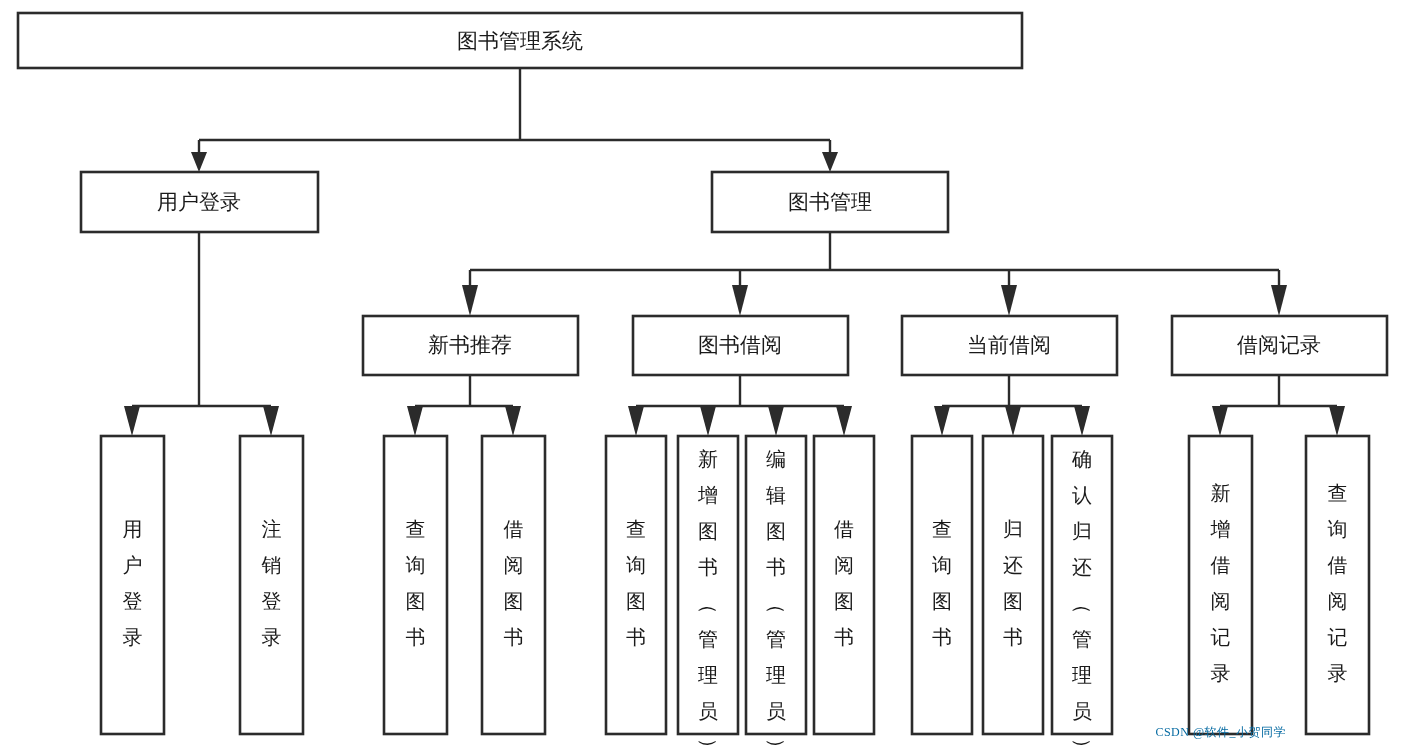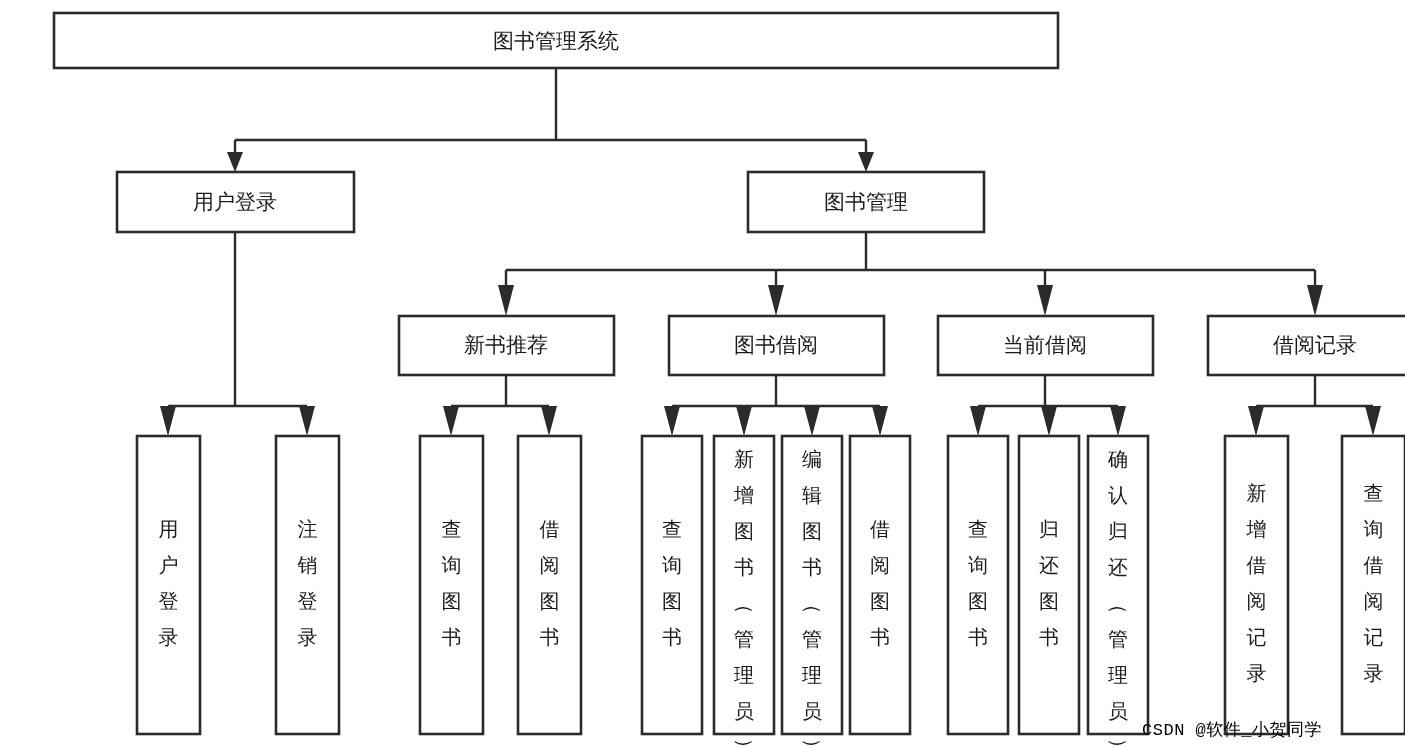--- a/index.html
+++ b/index.html
@@ -11,21 +11,20 @@
     width: 1405px;
     height: 747px;
     font-family: "Liberation Sans", "DejaVu Sans", sans-serif;
     overflow: hidden;
     position: relative;
   }
   #diagram-root {
     position: relative;
     width: 1294px;
     height: 747px;
-    margin-left: 36px;
   }
   svg#tree-svg {
     position: absolute;
     left: 0;
     top: 0;
     width: 1405px;
     height: 747px;
   }
   .node-box {
     fill: #ffffff;
@@ -52,23 +51,23 @@
   .node-label-v {
     font-family: "Liberation Sans", "DejaVu Sans", sans-serif;
     font-size: 20px;
     fill: #1a1a1a;
     text-anchor: middle;
   }
   .watermark-text {
     position: absolute;
     right: 8px;
     bottom: 6px;
-    font-family: Liberation Mono, monospace;
-    font-size: 17px;
-    color: #000000;
+    font-family: Liberation Serif, serif;
+    font-size: 12px;
+    color: #0369a1;
     letter-spacing: 0.5px;
     white-space: nowrap;
     user-select: none;
   }
 </style>
 </head>
 <body>
 
 <div id="diagram-root">
 

